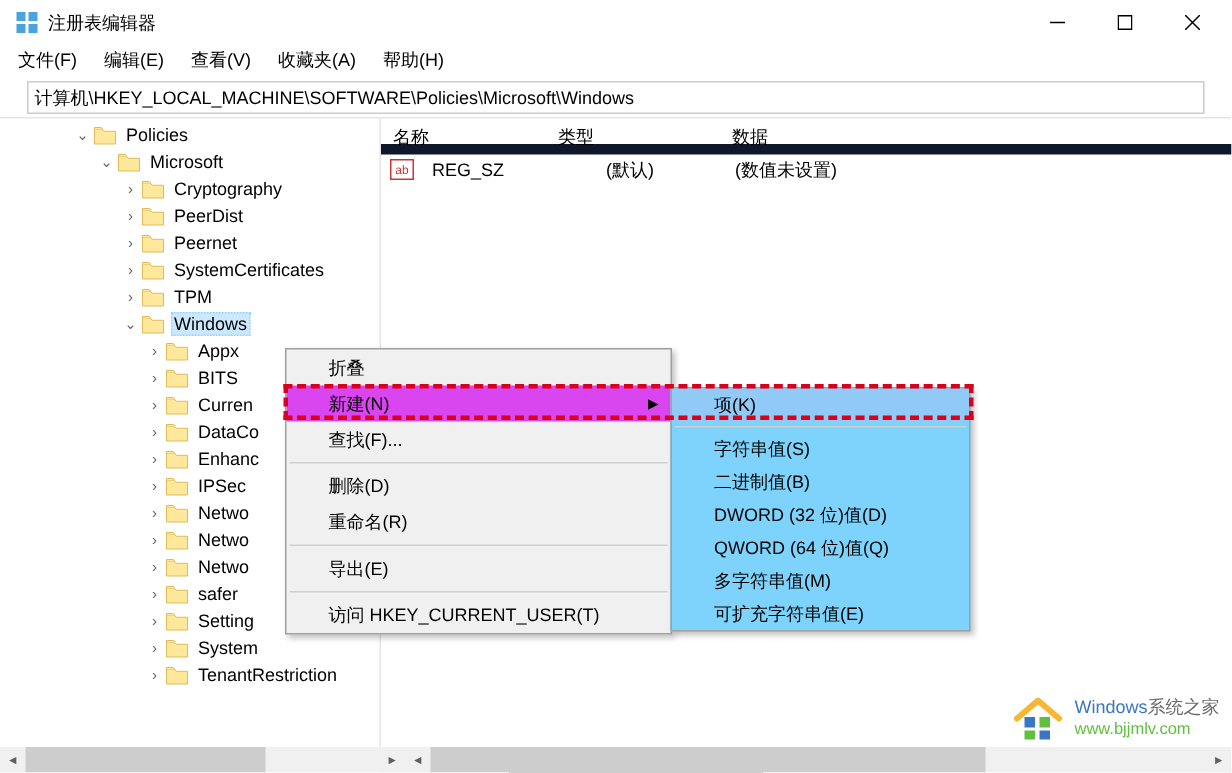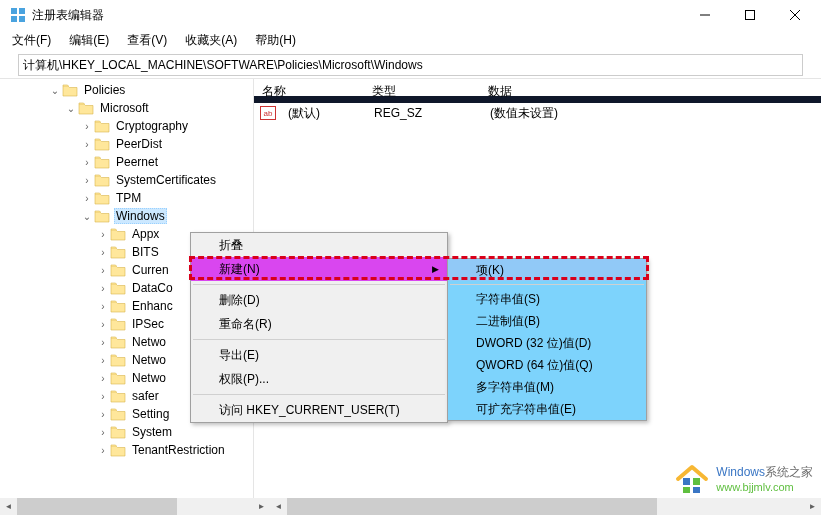--- a/index.html
+++ b/index.html
@@ -294,22 +294,22 @@
   </div>
 
   <div class="listview">
     <div class="lv-header">
       <div style="width:110px">名称</div>
       <div style="width:116px">类型</div>
       <div style="width:150px">数据</div>
     </div>
     <div class="lv-row">
       <span class="abicon">ab</span>
+      <span class="cell" style="width:116px">REG_SZ</span>
       <span class="cell" style="width:86px">(默认)</span>
-      <span class="cell" style="width:116px">REG_SZ</span>
       <span class="cell">(数值未设置)</span>
     </div>
   </div>
 </div>
 
 <div class="scrollbar-h">
   <div class="sb-btn">◄</div>
   <div class="sb-track" style="flex:0 0 236px">
     <div class="sb-thumb" style="left:0;width:160px"></div>
   </div>
@@ -320,26 +320,26 @@
   </div>
   <div class="sb-btn">►</div>
 </div>
 
 <div class="ctxmenu" style="left:190px; top:232px; width:258px;">
   <div class="item">折叠</div>
   <div class="item hl">
       <span>新建(N)</span>
       <span class="arrow">▶</span>
     </div>
+  <div class="item">查找(F)...</div>
   <div class="sep"></div>
   <div class="item">删除(D)</div>
   <div class="item">重命名(R)</div>
   <div class="sep"></div>
   <div class="item">导出(E)</div>
-  <div class="item">权限(P)...</div>
   <div class="sep"></div>
   <div class="item">访问 HKEY_CURRENT_USER(T)</div>
 </div>
 
 <div class="submenu">
   <div class="item hl">项(K)</div>
   <div class="sep"></div>
   <div class="item">字符串值(S)</div>
   <div class="item">二进制值(B)</div>
   <div class="item">DWORD (32 位)值(D)</div>

